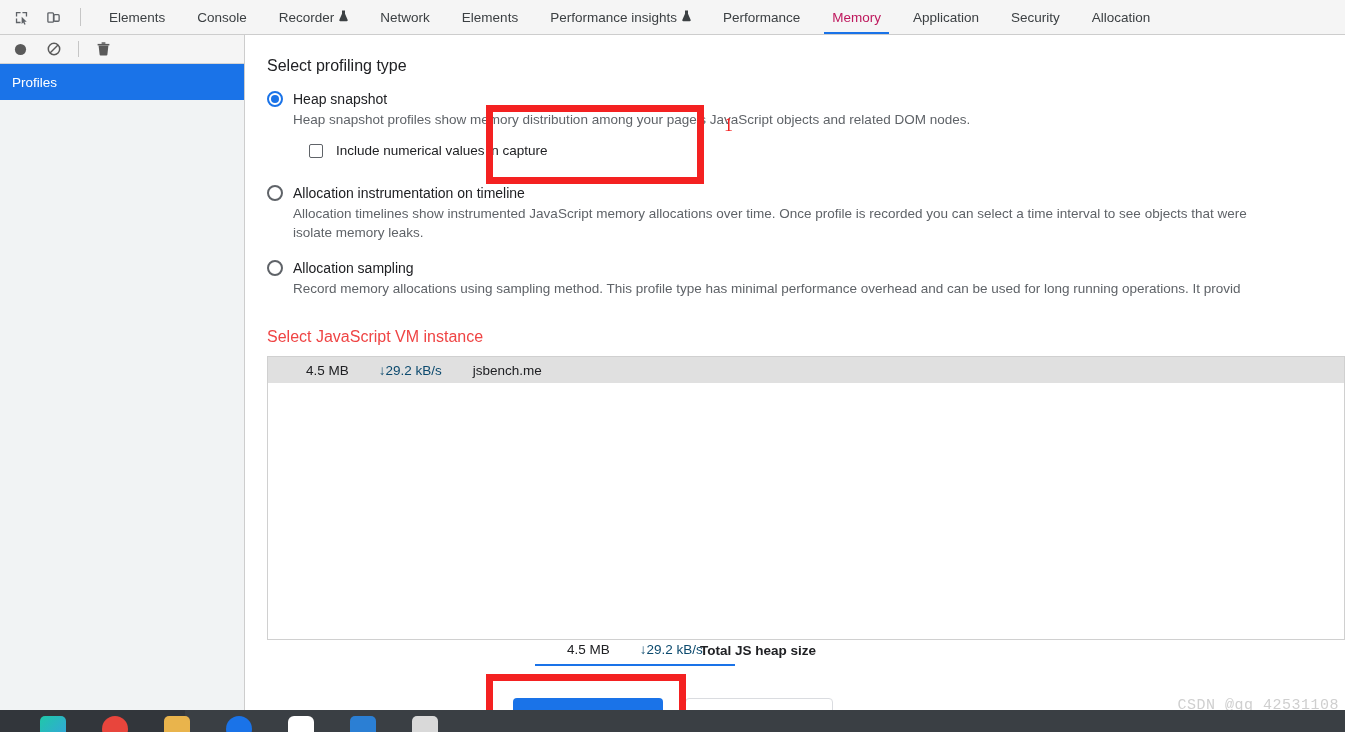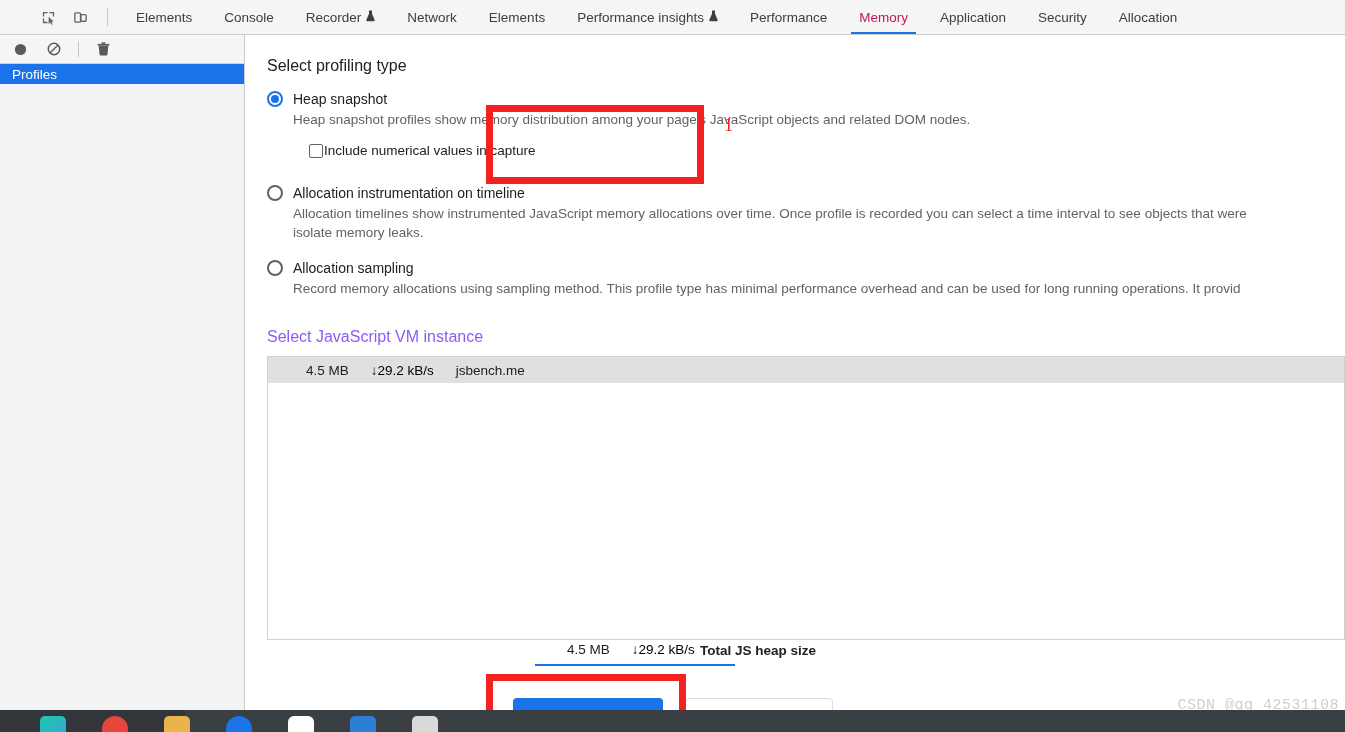--- a/index.html
+++ b/index.html
@@ -24,21 +24,20 @@
 
   
   .tabstrip {
     height: 34px;
     min-height: 34px;
     background: #f5f5f5;
     border-bottom: 1px solid #cdcdcd;
     display: flex;
     align-items: stretch;
     position: relative;
-    padding-left: 27px;
   }
   .tool-icons {
     display: flex;
     align-items: center;
     padding: 0 6px 0 10px;
     gap: 10px;
   }
   .ticon {
     width: 22px;
     height: 22px;
@@ -118,21 +117,21 @@
     align-items: center;
     justify-content: center;
     color: #5a5a5a;
   }
   .side-sep {
     width: 1px;
     height: 16px;
     background: #c6c6c6;
   }
   .profiles-item {
-    height: 20px;
+    height: 36px;
     background: #1a73e8;
     color: #fff;
     display: flex;
     align-items: center;
     padding-left: 12px;
     font-size: 13.5px;
   }
   .side-rest { flex: 1; background: #f1f3f4; }
 
   
@@ -196,38 +195,38 @@
     line-height: 19px;
     margin: 3px 0 0 26px;
     max-width: 1120px;
     white-space: pre-wrap;
   }
   .desc.nowrap { white-space: nowrap; }
 
   .check-row {
     display: flex;
     align-items: center;
-    gap: 1px;
+    gap: 13px;
     margin: 14px 0 0 42px;
   }
   .checkbox {
     width: 14px; height: 14px;
     border: 1px solid #5f6368;
     border-radius: 2px;
     background: #fff;
     box-sizing: border-box;
     flex: none;
   }
   .checkbox.disabled { border-color: #bdbdbd; background: #fafafa; }
   .check-label { font-size: 13.5px; color: #202124; }
   .check-label.disabled { color: #70757a; }
 
   .vm-title {
     font-size: 16px;
-    color: #8b5cf6;
+    color: #ef4444;
     margin: 30px 0 10px 0;
     font-weight: 400;
   }
 
   .vm-box {
     border: 1px solid #d0d0d0;
     margin-right: 0;
     flex: 1;
     min-height: 0;
     display: flex;
@@ -239,22 +238,22 @@
     display: flex;
     align-items: center;
     height: 26px;
     min-height: 26px;
     padding-left: 38px;
     gap: 22px;
     font-size: 13.5px;
     color: #202124;
   }
   .vm-size { color: #202124; }
-  .vm-rate { color: #000000; }
-  .vm-host { color: #202124; }
+  .vm-rate { color: #0c4a6e; margin-left: 8px; }
+  .vm-host { color: #202124; margin-left: 9px; }
   .vm-body { flex: 1; background: #fff; }
 
   
   .bottom {
     height: 92px;
     min-height: 92px;
     display: flex;
     align-items: flex-start;
     position: relative;
     background: #fff;

